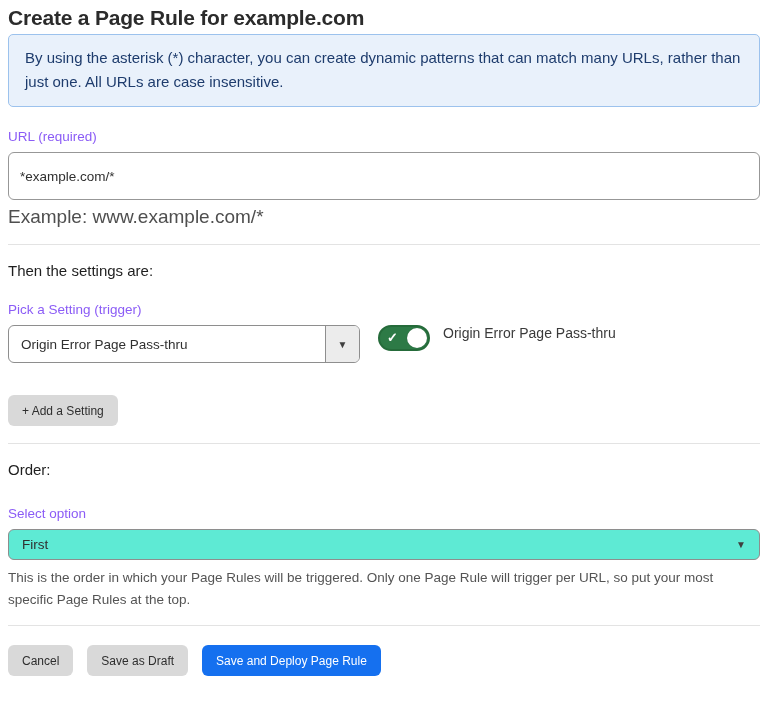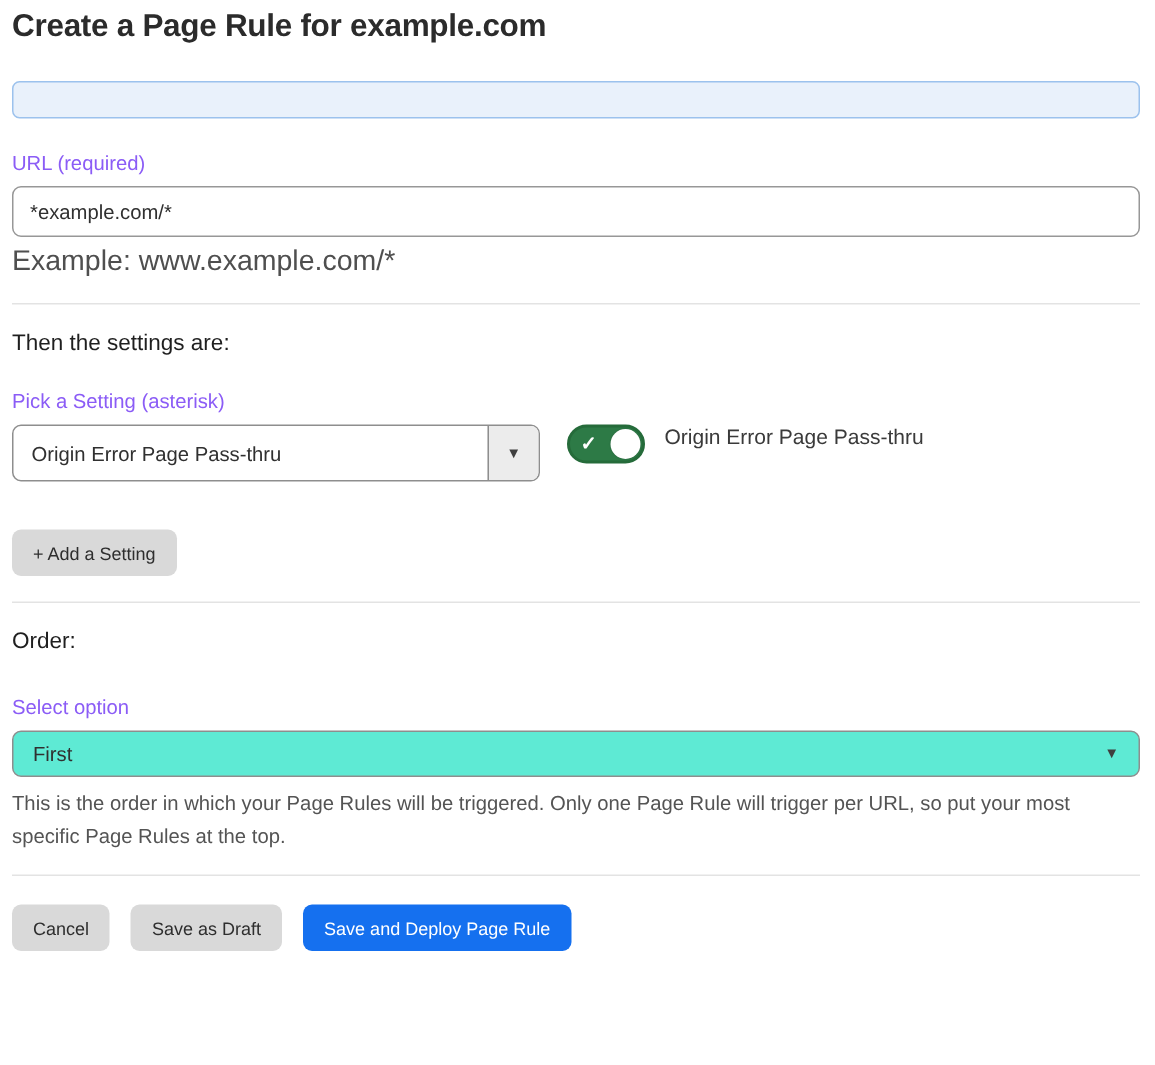--- a/index.html
+++ b/index.html
@@ -10,21 +10,21 @@
     font-family: "Liberation Sans", sans-serif;
     color: #2e2e2e;
     padding: 6px 10px 0 8px;
     overflow: hidden;
   }
   .page-title {
     font-size: 21px;
     font-weight: 700;
     color: #2b2b2b;
     letter-spacing: -0.2px;
-    margin-bottom: 24px;
+    margin-bottom: 4px;
   }
   
   .callout {
     background: #e9f1fb;
     border: 1px solid #9cc2ed;
     border-radius: 5px;
     padding: 11px 16px 12px 16px;
     color: #1e3c6d;
     font-size: 15px;
     line-height: 24px;
@@ -45,21 +45,21 @@
   }
   .helper-text {
     font-size: 19px;
     color: #4f4f4f;
     margin-top: 7px;
     line-height: 20px;
   }
   
   .text-input {
     width: 100%;
-    height: 34px;
+    height: 48px;
     border: 1px solid #979797;
     border-radius: 6px;
     padding: 0 11px;
     font-family: "Liberation Sans", sans-serif;
     font-size: 13.5px;
     color: #303030;
     background: #fff;
     outline: none;
   }
   hr.divider {
@@ -191,31 +191,32 @@
   .mb20 { margin-bottom: 20px; }
 </style>
 </head>
 <body>
 
 
 
 <h1 class="page-title">Create a Page Rule for example.com</h1>
 
 <div class="callout">
+  <div class="callout-body">By using the asterisk (*) character, you can create dynamic patterns that can match many URLs, rather than just one. All URLs are case insensitive.</div>
 </div>
 
 <div class="field-label">URL (required)</div>
 <input class="text-input" type="text" value="*example.com/*" style="">
 <div class="helper-text">Example: www.example.com/*</div>
 
 <hr class="divider">
 
 <h2 class="section-heading">Then the settings are:</h2>
 
-<div class="field-label">Pick a Setting (asterisk)</div>
+<div class="field-label">Pick a Setting (trigger)</div>
 <div class="setting-row">
   <div class="dropdown">
     <div class="dropdown-value">Origin Error Page Pass-thru</div>
     <div class="dropdown-arrow-box">
       <span>▼</span>
     </div>
   </div>
   <div class="toggle" aria-checked="true" role="switch">
     <span class="check">✓</span>
     <span class="knob"></span>

